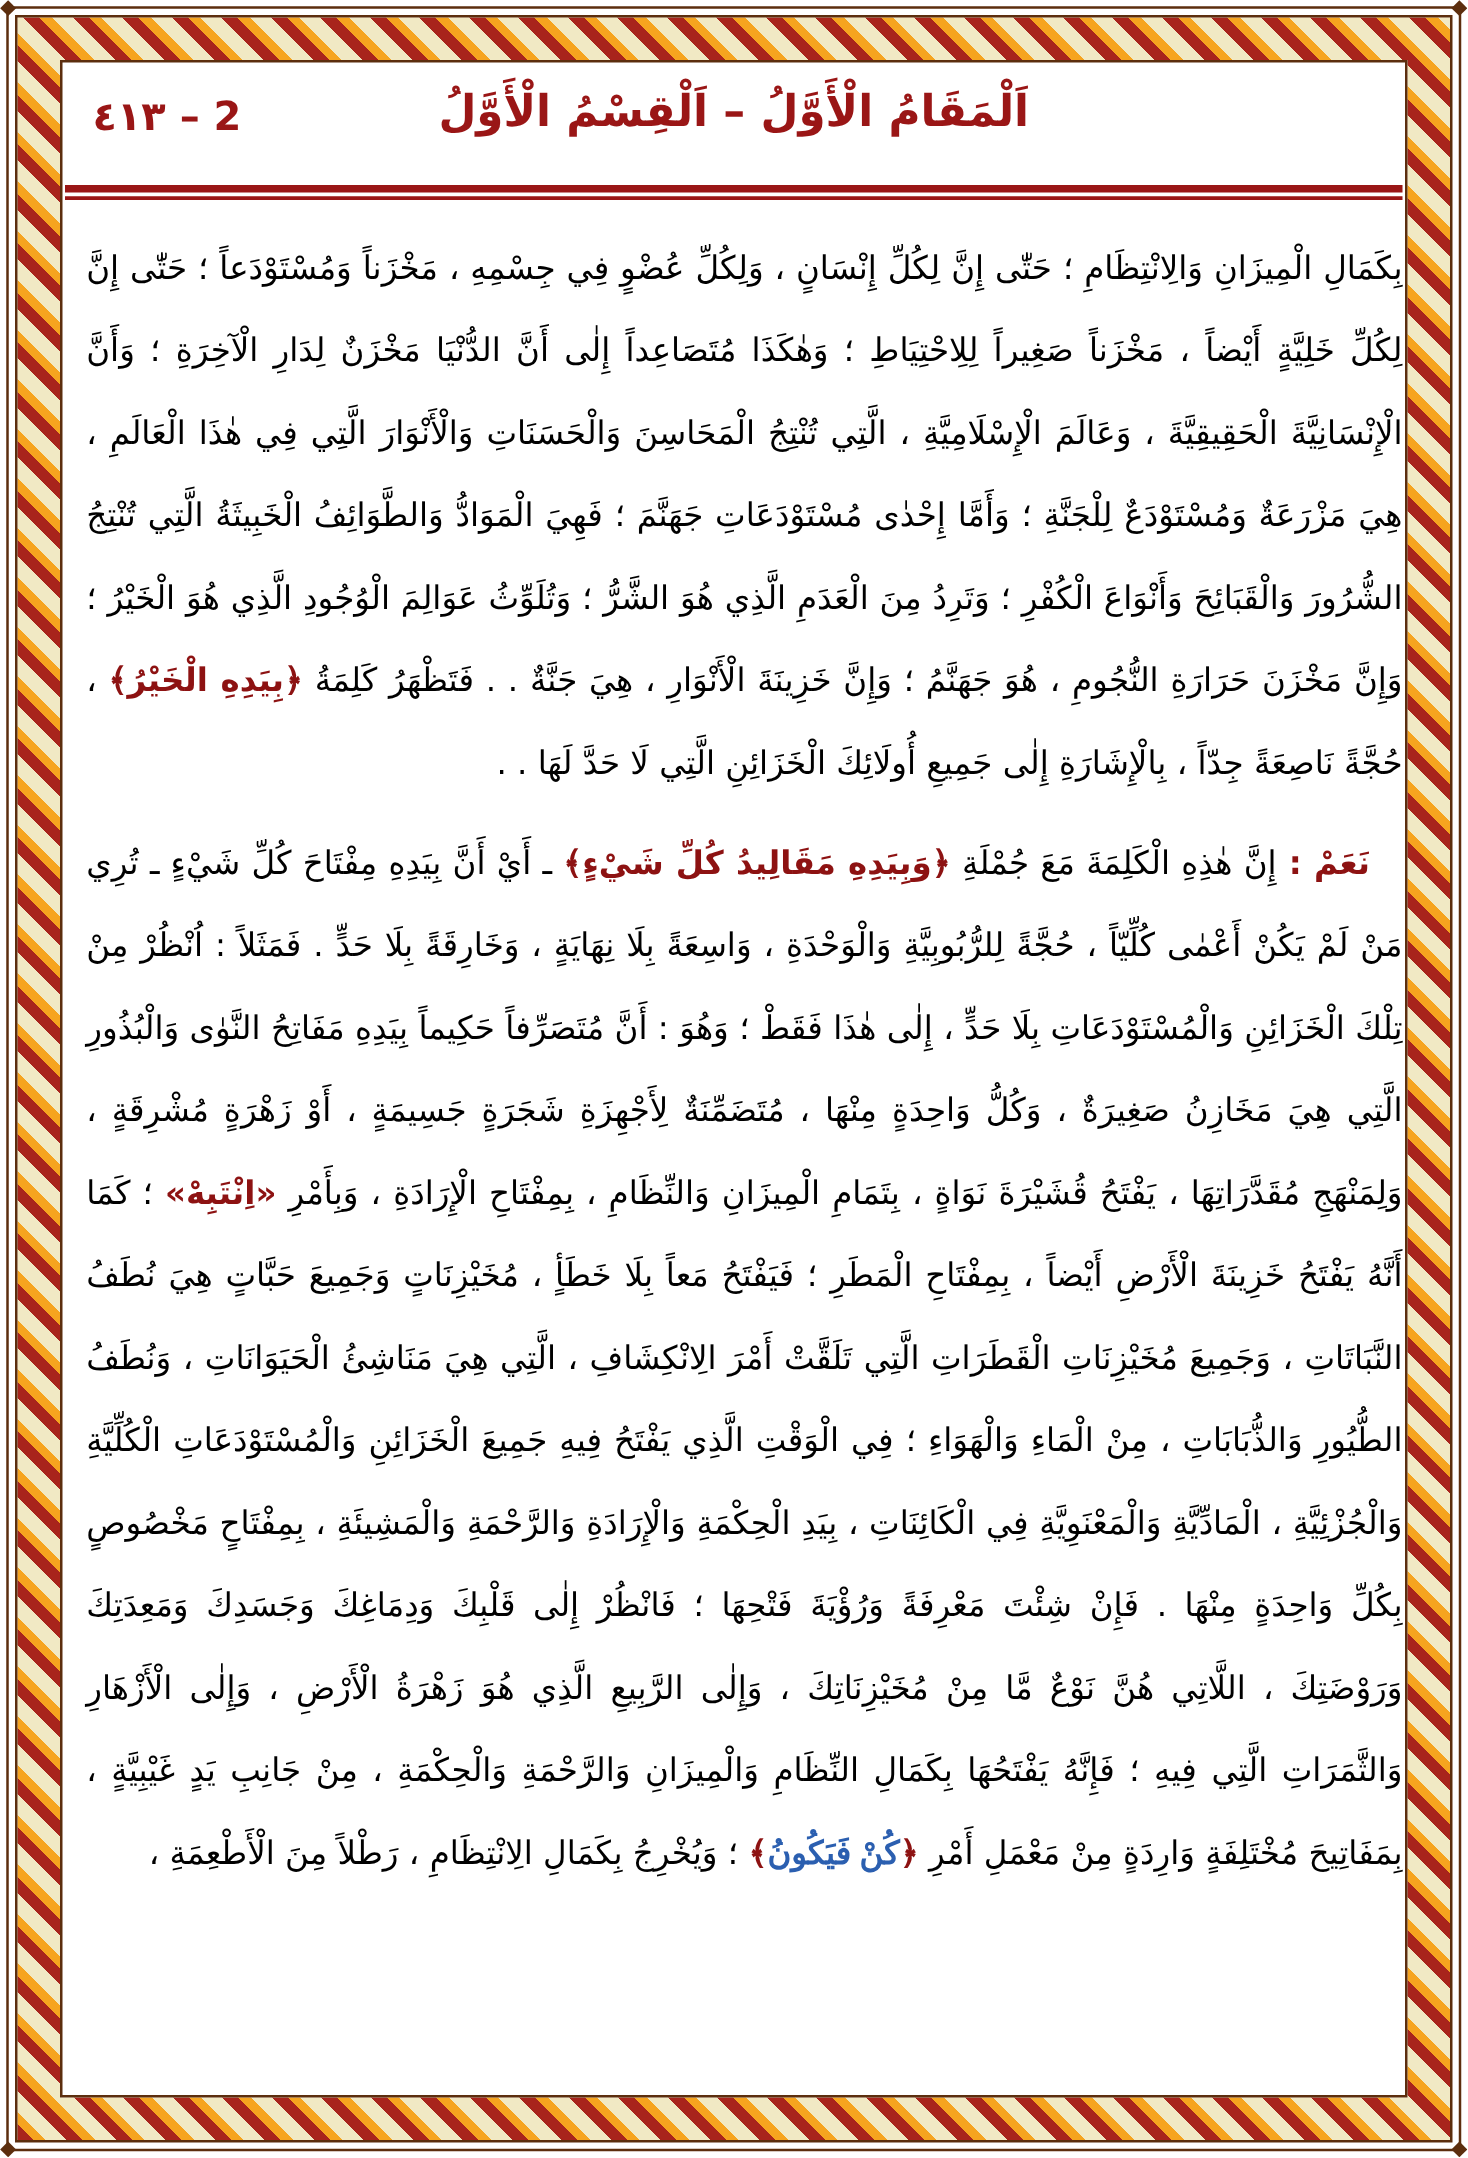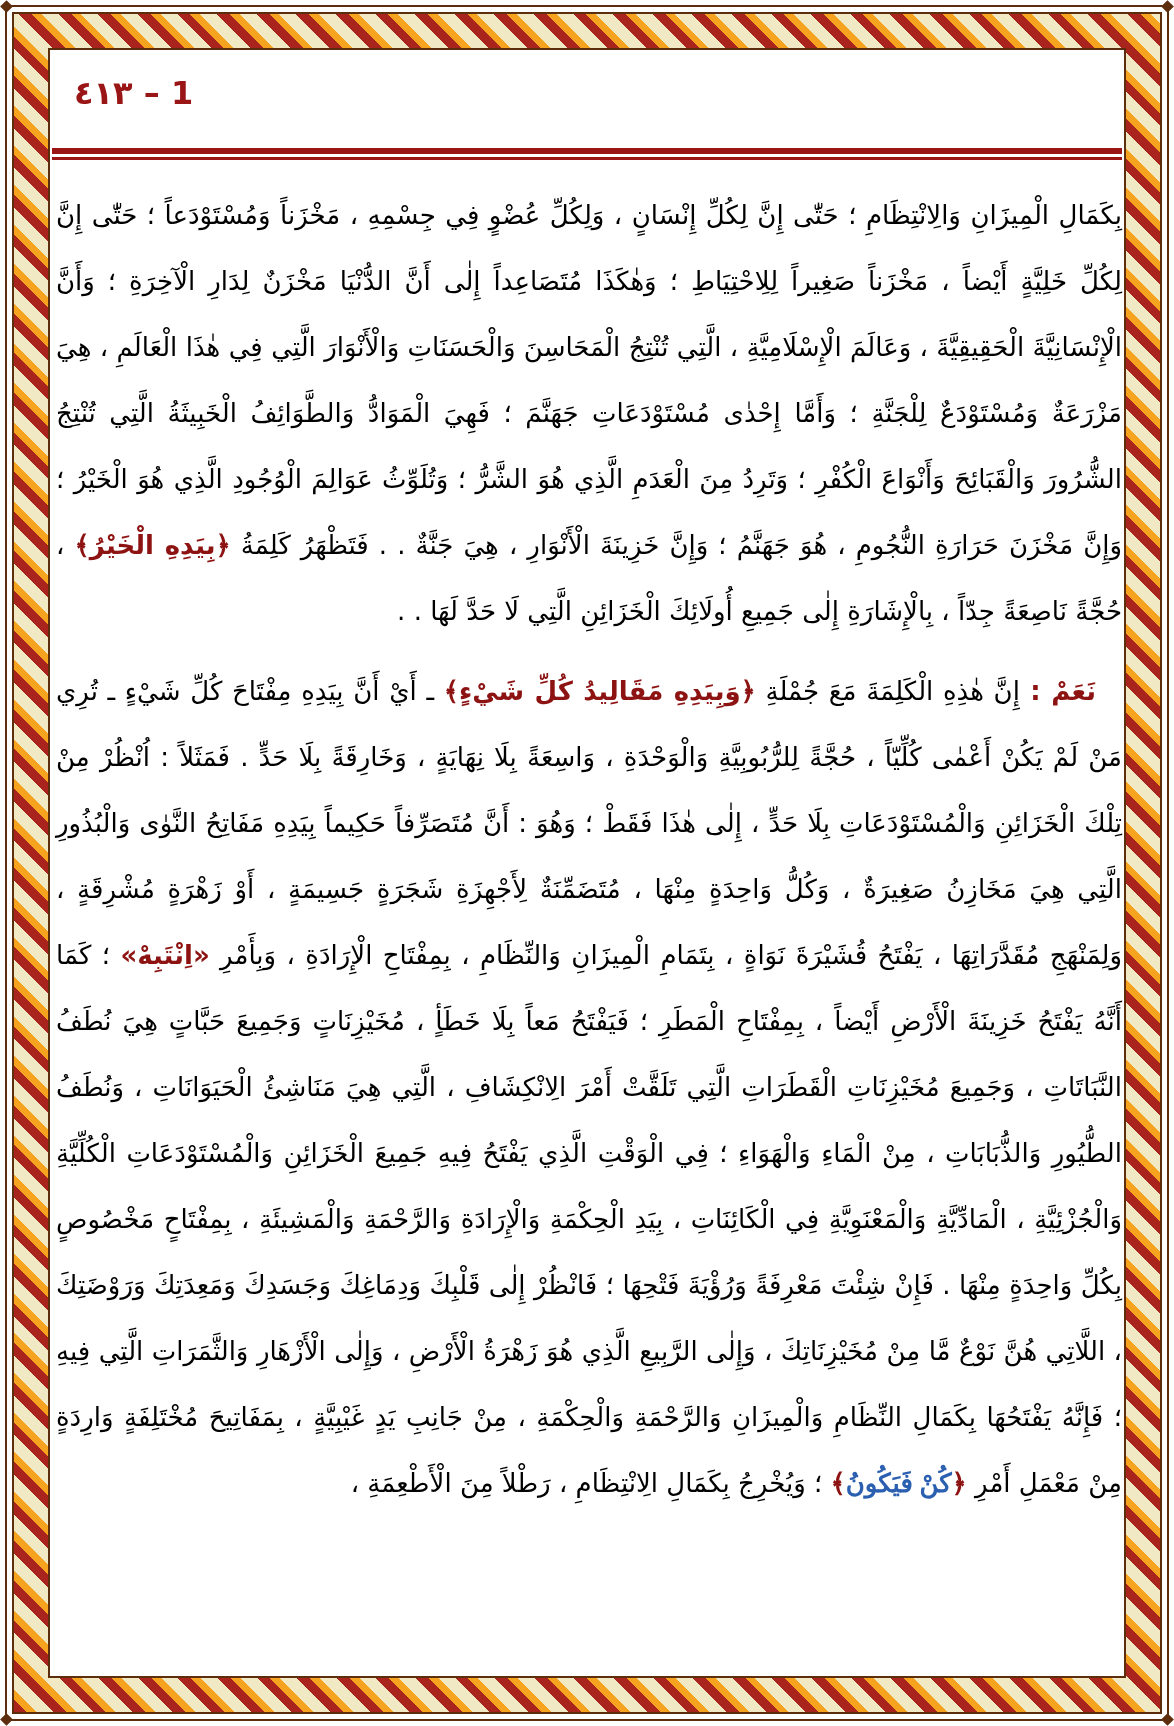--- a/index.html
+++ b/index.html
@@ -41,42 +41,43 @@
     position:absolute;left:22px;top:26px;direction:ltr;
     color:var(--accent-red);font-weight:bold;font-size:32px;
   }
   .rule-thick{height:6px;background:var(--accent-red);margin-top:4px;}
   .rule-thin{height:3px;background:var(--accent-red);margin-top:3px;}
 
   .body-text{
     margin-top:22px;color:#000;font-size:26px;line-height:66px;
     text-align:justify;text-justify:inter-word;
   }
-  .body-text p{margin:0 0 14px 4px;}
+  .body-text p{margin:0 0 14px 17px;}
   .body-text p + p{text-indent:26px;}
   .seg-normal{color:#000;}
   .seg-red{color:var(--quote-red);font-weight:bold;}
   .seg-blue{color:var(--quote-blue);font-weight:bold;font-family:Liberation Serif, serif;}
 </style>
 </head>
 <body>
 
 <div class="page">
   <div class="hairline"></div>
   <div class="corner tl"></div>
   <div class="corner tr"></div>
   <div class="corner bl"></div>
   <div class="corner br"></div>
   <div class="band">
     <div class="band-inner"></div>
   </div>
 
   <div class="content">
     <div class="header">
-      <div class="page-num">٤١٣ – 1</div>
+      <div class="page-num">٤١٣ – 2</div>
+      <div class="title">اَلْمَقَامُ الْأَوَّلُ – اَلْقِسْمُ الْأَوَّلُ</div>
     </div>
     <div class="rule-thick"></div>
     <div class="rule-thin"></div>
 
     <div class="body-text">
         <p><span class="seg-normal">بِكَمَالِ الْمِيزَانِ وَالِانْتِظَامِ ؛ حَتّٰى إِنَّ لِكُلِّ إِنْسَانٍ ، وَلِكُلِّ عُضْوٍ فِي جِسْمِهِ ، مَخْزَناً وَمُسْتَوْدَعاً ؛ حَتّٰى إِنَّ لِكُلِّ خَلِيَّةٍ أَيْضاً ، مَخْزَناً صَغِيراً لِلِاحْتِيَاطِ ؛ وَهٰكَذَا مُتَصَاعِداً إِلٰى أَنَّ الدُّنْيَا مَخْزَنٌ لِدَارِ الْآخِرَةِ ؛ وَأَنَّ الْإِنْسَانِيَّةَ الْحَقِيقِيَّةَ ، وَعَالَمَ الْإِسْلَامِيَّةِ ، الَّتِي تُنْتِجُ الْمَحَاسِنَ وَالْحَسَنَاتِ وَالْأَنْوَارَ الَّتِي فِي هٰذَا الْعَالَمِ ، هِيَ مَزْرَعَةٌ وَمُسْتَوْدَعٌ لِلْجَنَّةِ ؛ وَأَمَّا إِحْدٰى مُسْتَوْدَعَاتِ جَهَنَّمَ ؛ فَهِيَ الْمَوَادُّ وَالطَّوَائِفُ الْخَبِيثَةُ الَّتِي تُنْتِجُ الشُّرُورَ وَالْقَبَائِحَ وَأَنْوَاعَ الْكُفْرِ ؛ وَتَرِدُ مِنَ الْعَدَمِ الَّذِي هُوَ الشَّرُّ ؛ وَتُلَوِّثُ عَوَالِمَ الْوُجُودِ الَّذِي هُوَ الْخَيْرُ ؛ وَإِنَّ مَخْزَنَ حَرَارَةِ النُّجُومِ ، هُوَ جَهَنَّمُ ؛ وَإِنَّ خَزِينَةَ الْأَنْوَارِ ، هِيَ جَنَّةٌ . . فَتَظْهَرُ كَلِمَةُ </span><span class="seg-red">﴿بِيَدِهِ الْخَيْرُ﴾</span><span class="seg-normal"> ، حُجَّةً نَاصِعَةً جِدّاً ، بِالْإِشَارَةِ إِلٰى جَمِيعِ أُولَائِكَ الْخَزَائِنِ الَّتِي لَا حَدَّ لَهَا . .</span></p>
         <p><span class="seg-red">نَعَمْ : </span><span class="seg-normal">إِنَّ هٰذِهِ الْكَلِمَةَ مَعَ جُمْلَةِ </span><span class="seg-red">﴿وَبِيَدِهِ مَقَالِيدُ كُلِّ شَيْءٍ﴾</span><span class="seg-normal"> ـ أَيْ أَنَّ بِيَدِهِ مِفْتَاحَ كُلِّ شَيْءٍ ـ تُرِي مَنْ لَمْ يَكُنْ أَعْمٰى كُلِّيّاً ، حُجَّةً لِلرُّبُوبِيَّةِ وَالْوَحْدَةِ ، وَاسِعَةً بِلَا نِهَايَةٍ ، وَخَارِقَةً بِلَا حَدٍّ . فَمَثَلاً : اُنْظُرْ مِنْ تِلْكَ الْخَزَائِنِ وَالْمُسْتَوْدَعَاتِ بِلَا حَدٍّ ، إِلٰى هٰذَا فَقَطْ ؛ وَهُوَ : أَنَّ مُتَصَرِّفاً حَكِيماً بِيَدِهِ مَفَاتِحُ النَّوٰى وَالْبُذُورِ الَّتِي هِيَ مَخَازِنُ صَغِيرَةٌ ، وَكُلُّ وَاحِدَةٍ مِنْهَا ، مُتَضَمِّنَةٌ لِأَجْهِزَةِ شَجَرَةٍ جَسِيمَةٍ ، أَوْ زَهْرَةٍ مُشْرِقَةٍ ، وَلِمَنْهَجِ مُقَدَّرَاتِهَا ، يَفْتَحُ قُشَيْرَةَ نَوَاةٍ ، بِتَمَامِ الْمِيزَانِ وَالنِّظَامِ ، بِمِفْتَاحِ الْإِرَادَةِ ، وَبِأَمْرِ </span><span class="seg-red">«اِنْتَبِهْ»</span><span class="seg-normal"> ؛ كَمَا أَنَّهُ يَفْتَحُ خَزِينَةَ الْأَرْضِ أَيْضاً ، بِمِفْتَاحِ الْمَطَرِ ؛ فَيَفْتَحُ مَعاً بِلَا خَطَأٍ ، مُخَيْزِنَاتٍ وَجَمِيعَ حَبَّاتٍ هِيَ نُطَفُ النَّبَاتَاتِ ، وَجَمِيعَ مُخَيْزِنَاتِ الْقَطَرَاتِ الَّتِي تَلَقَّتْ أَمْرَ الِانْكِشَافِ ، الَّتِي هِيَ مَنَاشِئُ الْحَيَوَانَاتِ ، وَنُطَفُ الطُّيُورِ وَالذُّبَابَاتِ ، مِنْ الْمَاءِ وَالْهَوَاءِ ؛ فِي الْوَقْتِ الَّذِي يَفْتَحُ فِيهِ جَمِيعَ الْخَزَائِنِ وَالْمُسْتَوْدَعَاتِ الْكُلِّيَّةِ وَالْجُزْئِيَّةِ ، الْمَادِّيَّةِ وَالْمَعْنَوِيَّةِ فِي الْكَائِنَاتِ ، بِيَدِ الْحِكْمَةِ وَالْإِرَادَةِ وَالرَّحْمَةِ وَالْمَشِيئَةِ ، بِمِفْتَاحٍ مَخْصُوصٍ بِكُلِّ وَاحِدَةٍ مِنْهَا . فَإِنْ شِئْتَ مَعْرِفَةً وَرُؤْيَةَ فَتْحِهَا ؛ فَانْظُرْ إِلٰى قَلْبِكَ وَدِمَاغِكَ وَجَسَدِكَ وَمَعِدَتِكَ وَرَوْضَتِكَ ، اللَّاتِي هُنَّ نَوْعٌ مَّا مِنْ مُخَيْزِنَاتِكَ ، وَإِلٰى الرَّبِيعِ الَّذِي هُوَ زَهْرَةُ الْأَرْضِ ، وَإِلٰى الْأَزْهَارِ وَالثَّمَرَاتِ الَّتِي فِيهِ ؛ فَإِنَّهُ يَفْتَحُهَا بِكَمَالِ النِّظَامِ وَالْمِيزَانِ وَالرَّحْمَةِ وَالْحِكْمَةِ ، مِنْ جَانِبِ يَدٍ غَيْبِيَّةٍ ، بِمَفَاتِيحَ مُخْتَلِفَةٍ وَارِدَةٍ مِنْ مَعْمَلِ أَمْرِ </span><span class="seg-red">﴿</span><span class="seg-blue">كُنْ فَيَكُونُ</span><span class="seg-red">﴾</span><span class="seg-normal"> ؛ وَيُخْرِجُ بِكَمَالِ الِانْتِظَامِ ، رَطْلاً مِنَ الْأَطْعِمَةِ ،</span></p>
       </div>
   </div>
 </div>

